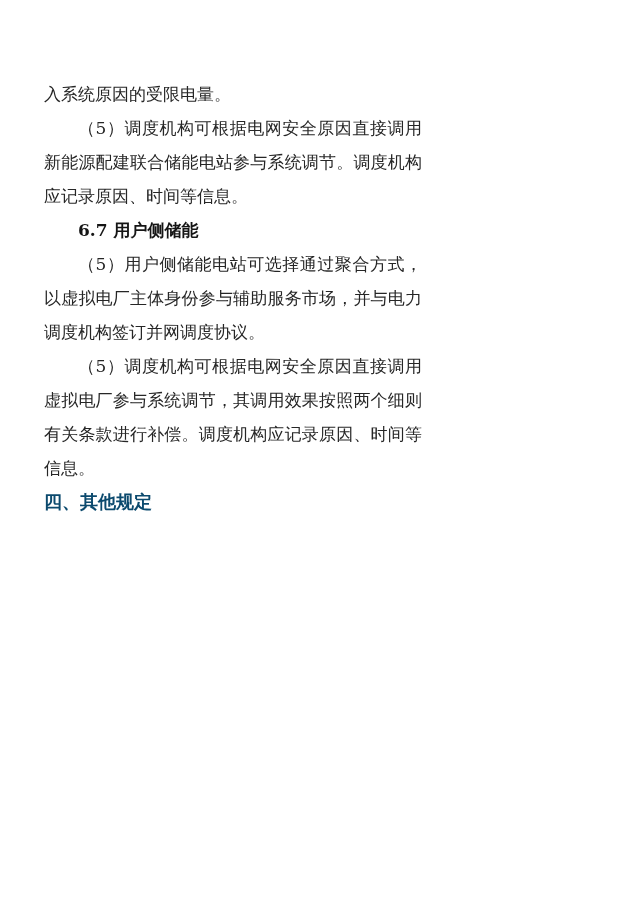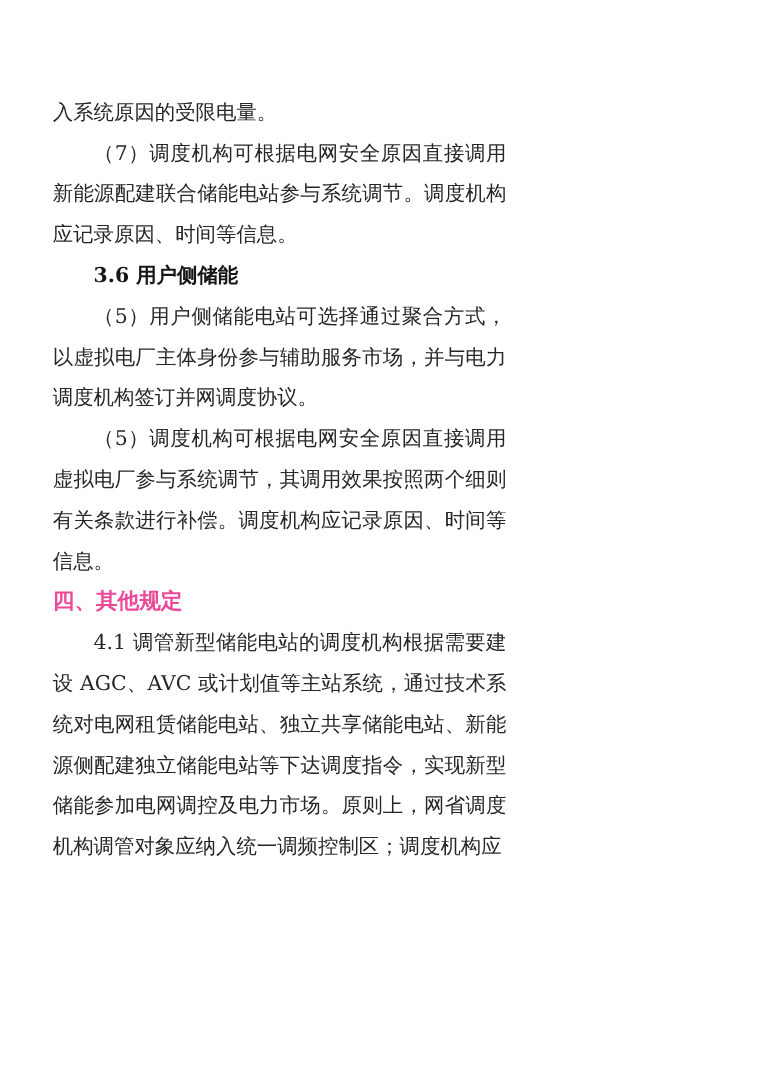--- a/index.html
+++ b/index.html
@@ -35,36 +35,35 @@
   .heading-sub {
     font-size: 17px;
     font-weight: 700;
     text-indent: 2em;
     color: #151515;
   }
   .heading-chapter {
     font-size: 18px;
     font-weight: 700;
     text-indent: 0;
-    color: #ec4899;
+    color: #0c4a6e;
     font-family: "DejaVu Sans", "Liberation Sans", sans-serif;
   }
 </style>
 </head>
 <body>
 
 <div class="page">
   <p class="para-cont">入系统原因的受限电量。</p>
 
-  <p class="para-body">（7）调度机构可根据电网安全原因直接调用新能源配建联合储能电站参与系统调节。调度机构应记录原因、时间等信息。</p>
+  <p class="para-body">（5）调度机构可根据电网安全原因直接调用新能源配建联合储能电站参与系统调节。调度机构应记录原因、时间等信息。</p>
 
 
 
-  <h3 class="heading-sub">3.6 用户侧储能</h3>
+  <h3 class="heading-sub">6.7 用户侧储能</h3>
 
   <p class="para-body">（5）用户侧储能电站可选择通过聚合方式，以虚拟电厂主体身份参与辅助服务市场，并与电力调度机构签订并网调度协议。</p>
 
   <p class="para-body">（5）调度机构可根据电网安全原因直接调用虚拟电厂参与系统调节，其调用效果按照两个细则有关条款进行补偿。调度机构应记录原因、时间等信息。</p>
 
   <h2 class="heading-chapter">四、其他规定</h2>
 
-  <p class="para-body">4.1 调管新型储能电站的调度机构根据需要建设 AGC、AVC 或计划值等主站系统，通过技术系统对电网租赁储能电站、独立共享储能电站、新能源侧配建独立储能电站等下达调度指令，实现新型储能参加电网调控及电力市场。原则上，网省调度机构调管对象应纳入统一调频控制区；调度机构应</p>
 </div>
 
 </body></html>

